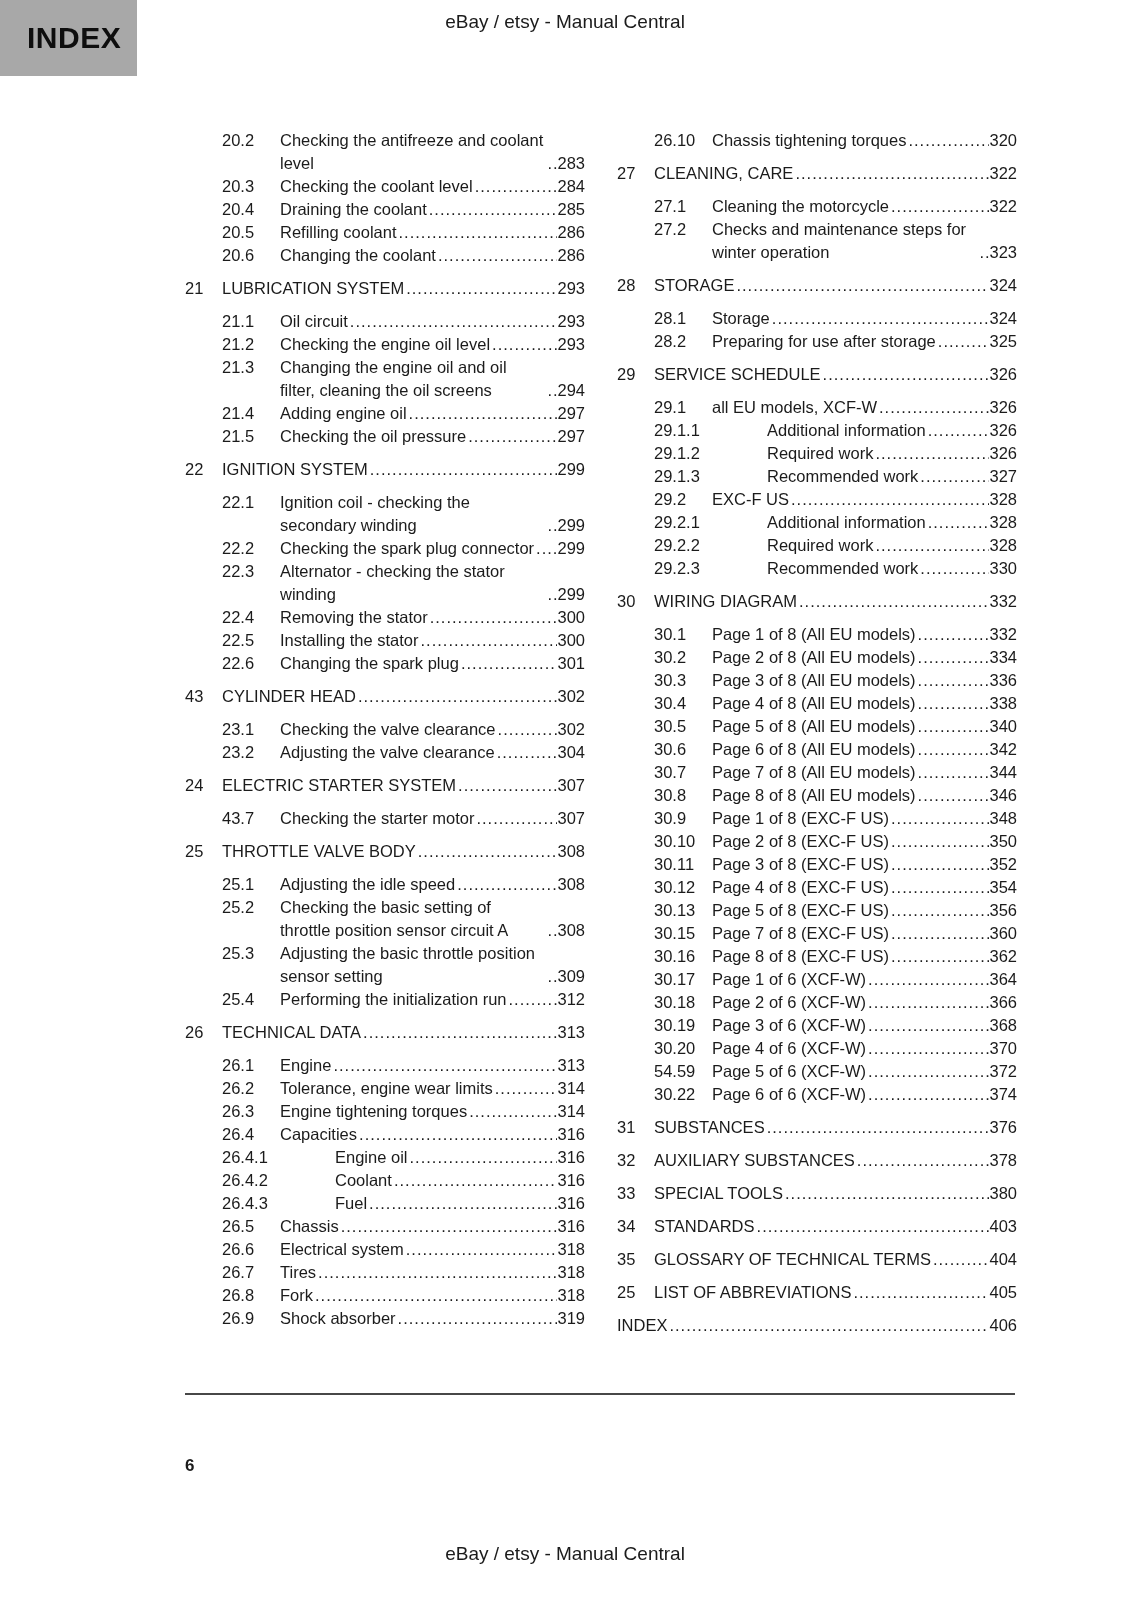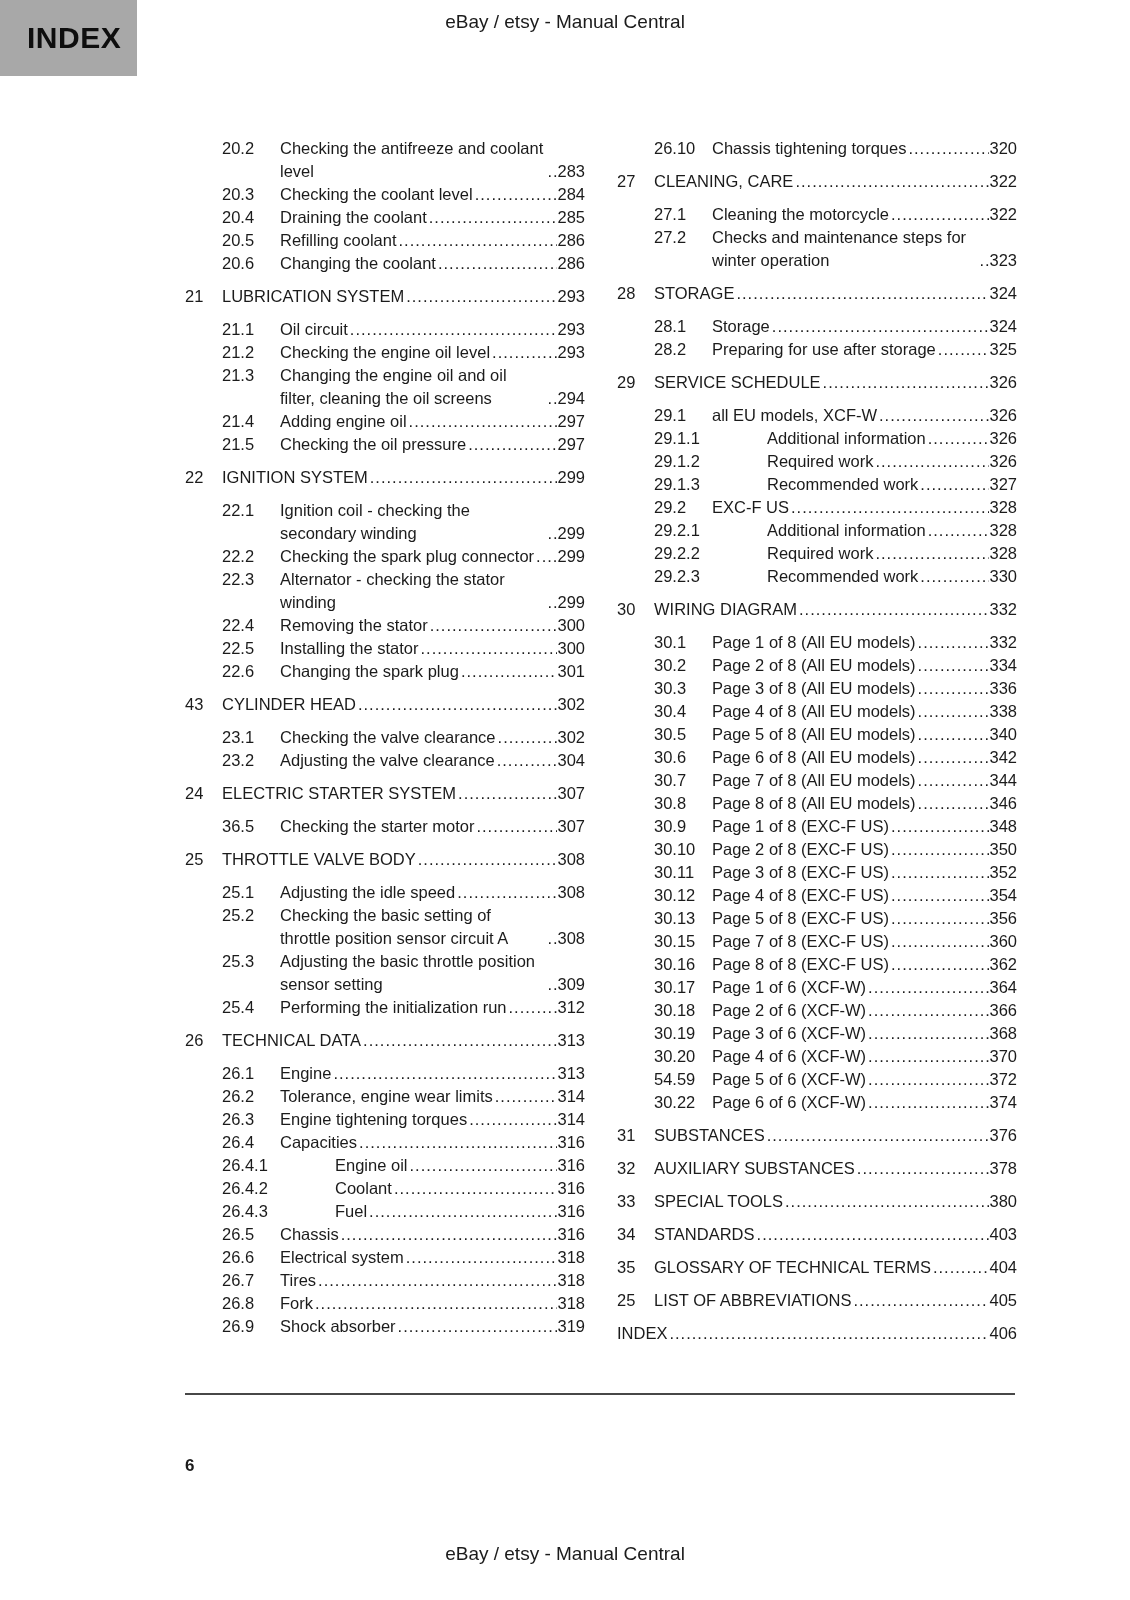--- a/index.html
+++ b/index.html
@@ -45,21 +45,21 @@
     gap: 32px;
   }
   .toc-col { width: 400px; }
 
   .toc-row {
     display: flex;
     font-size: 16.5px;
     line-height: 23px;
   }
   .toc-row.level-chapter { margin-top: 10px; margin-bottom: 10px; }
-  .toc-col > .toc-row:first-child { margin-top: 8px; }
+  .toc-col > .toc-row:first-child { margin-top: 0; }
 
   .toc-num { flex: 0 0 auto; }
   .level-chapter > .toc-num { width: 37px; }
   .level-sub    { padding-left: 37px; }
   .level-sub > .toc-num { width: 58px; }
   .level-subsub { padding-left: 37px; gap: 32px; }
   .level-subsub > .toc-num { width: 81px; }
 
   .toc-body {
     flex: 1;
@@ -284,21 +284,21 @@
       </div>
       <div class="toc-row level-chapter">
         <span class="toc-num">24</span>
         <span class="toc-body">
           <span class="toc-label">ELECTRIC STARTER SYSTEM</span>
           <span class="toc-dots"></span>
           <span class="toc-page">307</span>
         </span>
       </div>
       <div class="toc-row level-sub">
-        <span class="toc-num">36.5</span>
+        <span class="toc-num">43.7</span>
         <span class="toc-body">
           <span class="toc-label">Checking the starter motor</span>
           <span class="toc-dots"></span>
           <span class="toc-page">307</span>
         </span>
       </div>
       <div class="toc-row level-chapter">
         <span class="toc-num">25</span>
         <span class="toc-body">
           <span class="toc-label">THROTTLE VALVE BODY</span>

